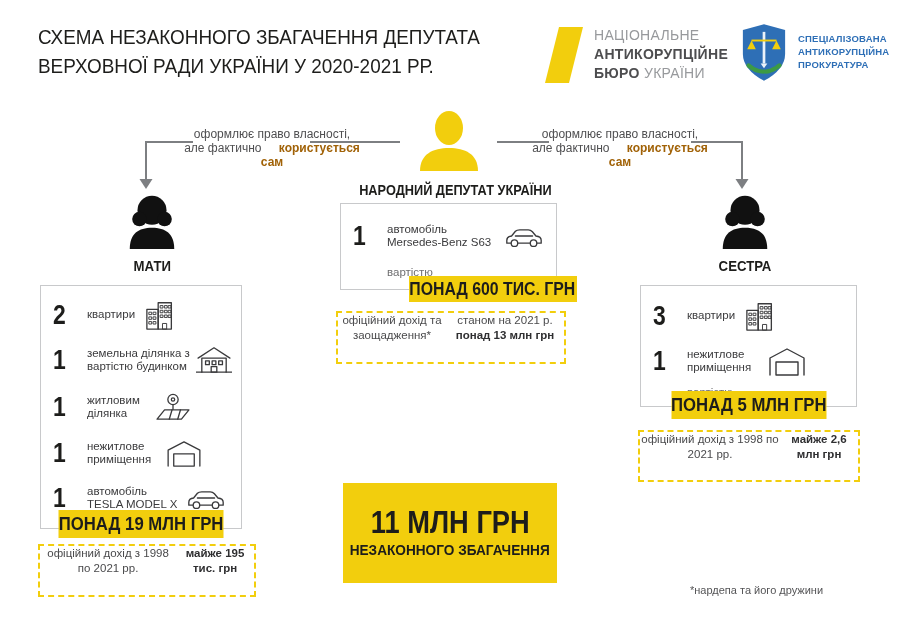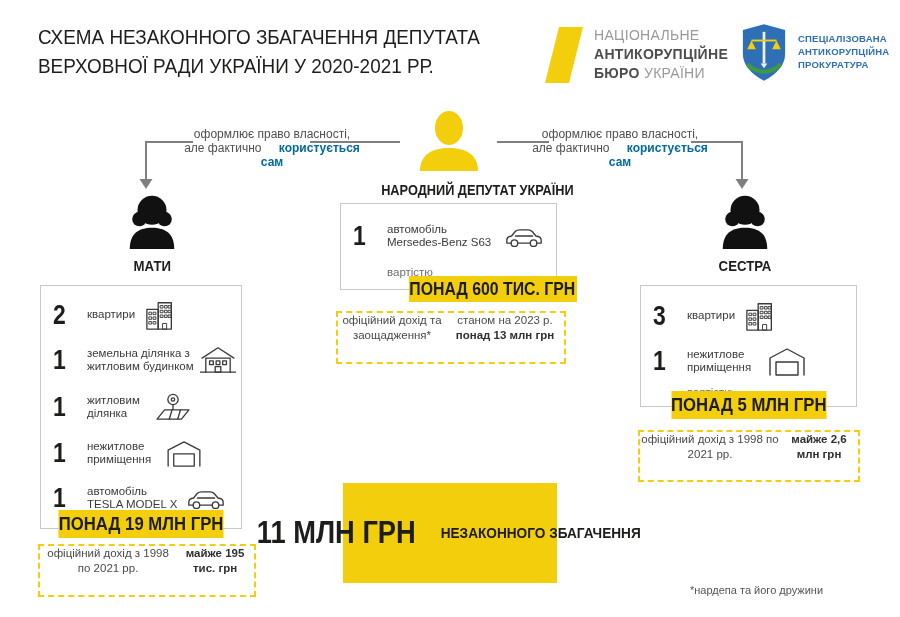--- a/index.html
+++ b/index.html
@@ -22,21 +22,21 @@
   .nabu-text{font-size:14px;line-height:19px;letter-spacing:.3px;}
   .nabu-l1{color:#97999C;}
   .nabu-l2{color:#4D4D4F;font-weight:bold;}
   .nabu-l3 b{color:#4D4D4F;}
   .nabu-l3 span{color:#97999C;}
   .sap{left:740px;top:22px;display:flex;align-items:flex-start;}
   .sap-text{margin-left:10px;margin-top:10px;font-size:9.5px;line-height:13px;font-weight:bold;color:#2E6FB6;letter-spacing:.2px;}
 
   
   .arrowtext{width:176px;text-align:center;font-size:12px;line-height:14px;color:var(--gray);}
-  .arrowtext b{color:#0369a1;margin-left:14px;}
+  .arrowtext b{color:#a16207;margin-left:14px;}
 
   
   .person-label{font-size:15px;font-weight:bold;text-align:center;color:var(--dark);}
 
   
   .card{position:absolute;background:#fff;border:1px solid var(--border);}
   .item{display:flex;align-items:center;padding-left:12px;}
   .count{font-size:27px;font-weight:bold;color:var(--dark);width:30px;flex:0 0 30px;}
   .count span{display:inline-block;transform:scaleX(.85);transform-origin:0 50%;}
   .ilabel{font-size:11.5px;line-height:13.5px;color:#3A3A3C;margin-left:4px;}
@@ -48,21 +48,21 @@
              font-size:19px;font-weight:bold;color:var(--dark);}
 
   
   .note{position:absolute;border:2px dashed var(--yellow);background:#fff;
         display:flex;flex-direction:row;justify-content:center;text-align:center;
         font-size:11.5px;line-height:15px;color:#4A4A4C;}
   .note b{color:#2F2F31;}
 
   
   .total{left:343px;top:483px;width:214px;height:100px;background:var(--yellow);
-         display:flex;flex-direction:row;align-items:center;justify-content:center;text-align:center;}
+         display:flex;flex-direction:column;align-items:center;justify-content:center;text-align:center;}
   .total-l1{font-size:31px;font-weight:bold;line-height:34px;}
   .total-l2{font-size:15.5px;font-weight:bold;line-height:20px;}
 
   .footnote{left:690px;top:584px;width:186px;font-size:11px;color:#545456;}
 </style>
 </head>
 <body>
 
 <div id="page">
 
@@ -118,21 +118,21 @@
     <span>оформлює право власності,</span><br>
     <span>але фактично </span><b>користується сам</b>
   </div>
 
   <div class="abs" style="left:415px;top:111px;">
     <svg width="68" height="60" viewBox="0 0 68 60" fill="#F2CE0D">
       <ellipse cx="34" cy="17" rx="14" ry="17"></ellipse>
       <path d="M5,60 C5,43 18,37 34,37 C50,37 63,43 63,60 Z"></path>
     </svg>
   </div>
-  <div class="abs person-label" style="left:368px;top:182px;width:200px;font-size:14.5px;">
+  <div class="abs person-label" style="left:346px;top:182px;width:200px;font-size:14.5px;">
     <span class="cond">НАРОДНИЙ ДЕПУТАТ УКРАЇНИ</span>
   </div>
 
   <div class="card" style="left:340px;top:203px;width:215px;height:85px;">
     <div class="item" style="height:48px;padding-top:8px;">
       <div class="count"><span>1</span></div>
       <div class="ilabel">
         <span>автомобіль</span><br>
         <span>Mersedes-Benz S63</span>
       </div>
@@ -146,21 +146,21 @@
       </div>
     </div>
     <div class="vlabel" style="margin-top:6px;">вартістю</div>
     <div class="value-bar" style="top:72px;width:168px;height:26px;font-size:18px;margin-left:44px;">
       <span class="cond">ПОНАД 600 ТИС. ГРН</span>
     </div>
   </div>
 
   <div class="note" style="left:336px;top:311px;width:226px;height:49px;">
     <div><span>офіційний дохід та заощадження*</span></div>
-    <div><span>станом на 2023 р. </span><b>понад 13 млн грн</b></div>
+    <div><span>станом на 2021 р. </span><b>понад 13 млн грн</b></div>
   </div>
 
   <div class="abs" style="left:123px;top:192px;">
     <svg width="58" height="58" viewBox="0 0 60 58" fill="#111111">
       <circle cx="30" cy="18" r="15"></circle>
       <circle cx="17" cy="27" r="7.5"></circle>
       <circle cx="43" cy="27" r="7.5"></circle>
       <path d="M7,58 C7,42 16,36 30,36 C44,36 53,42 53,58 Z"></path>
     </svg>
   </div>
@@ -196,21 +196,21 @@
               <rect x="25" y="17" width="2.6" height="2.6"></rect>
             <rect x="19" y="26" width="4" height="6"></rect>
           </g>
         </svg>
       </div>
     </div>
     <div class="item" style="height:48px;">
       <div class="count"><span>1</span></div>
       <div class="ilabel">
         <span>земельна ділянка з</span><br>
-        <span>житловим будинком</span>
+        <span>вартістю будинком</span>
       </div>
       <div class="iico" style="margin-left:6px;">
         <svg width="36" height="30" viewBox="0 0 38 32">
           <polyline points="2,14 19,3 36,14"></polyline>
           <rect x="6" y="14" width="26" height="15"></rect>
           <rect x="10" y="17" width="4" height="4"></rect>
             <rect x="17" y="17" width="4" height="4"></rect>
             <rect x="24" y="17" width="4" height="4"></rect>
           <rect x="16" y="23" width="6" height="6"></rect>
           <line x1="0" y1="29" x2="6" y2="29"></line>

